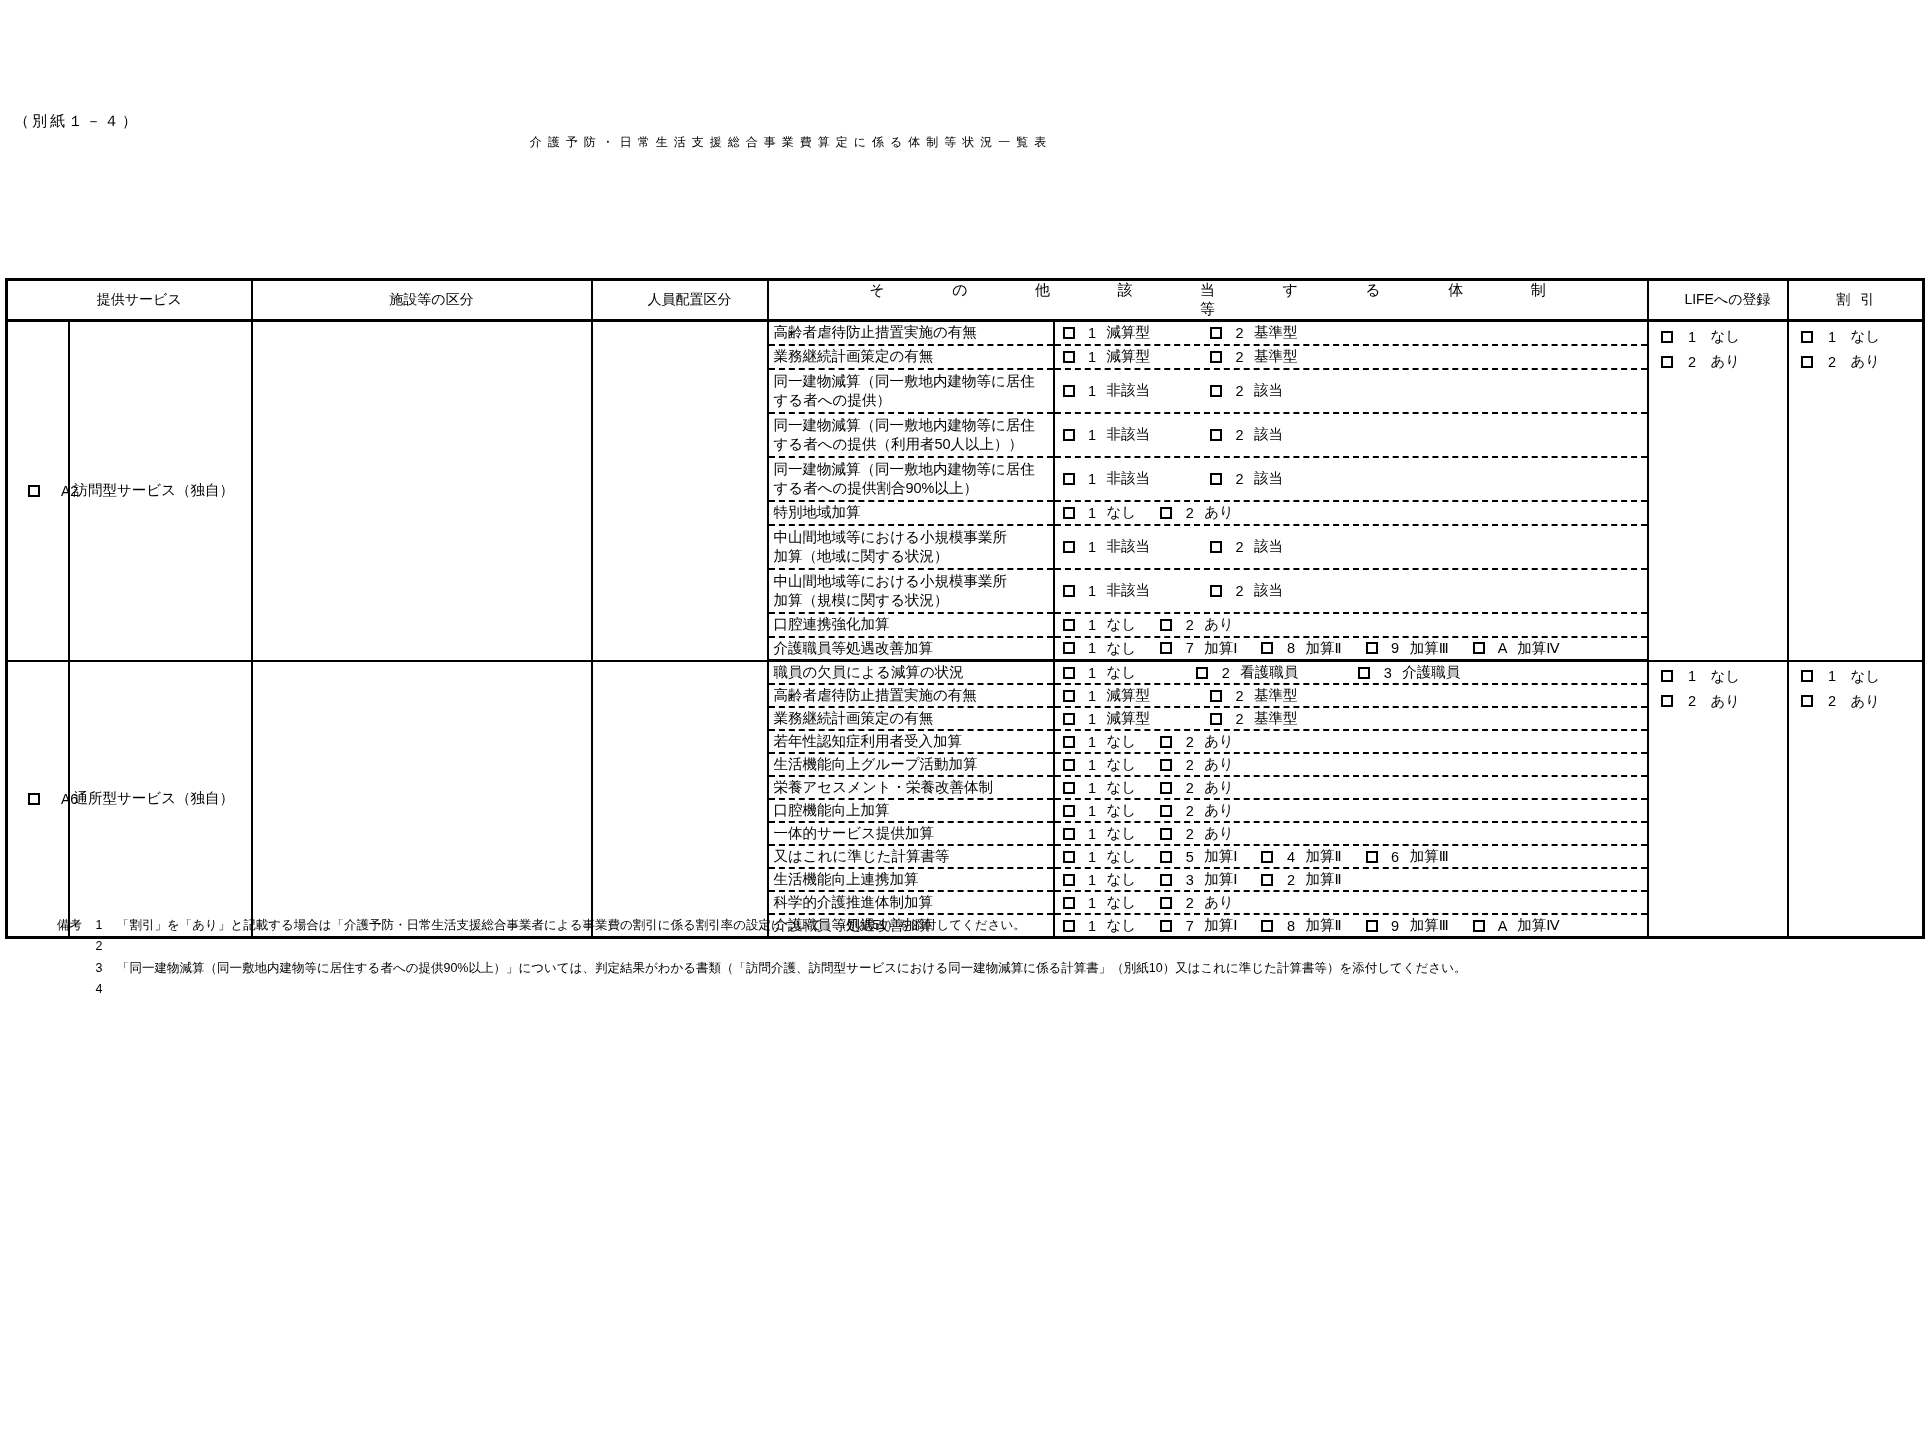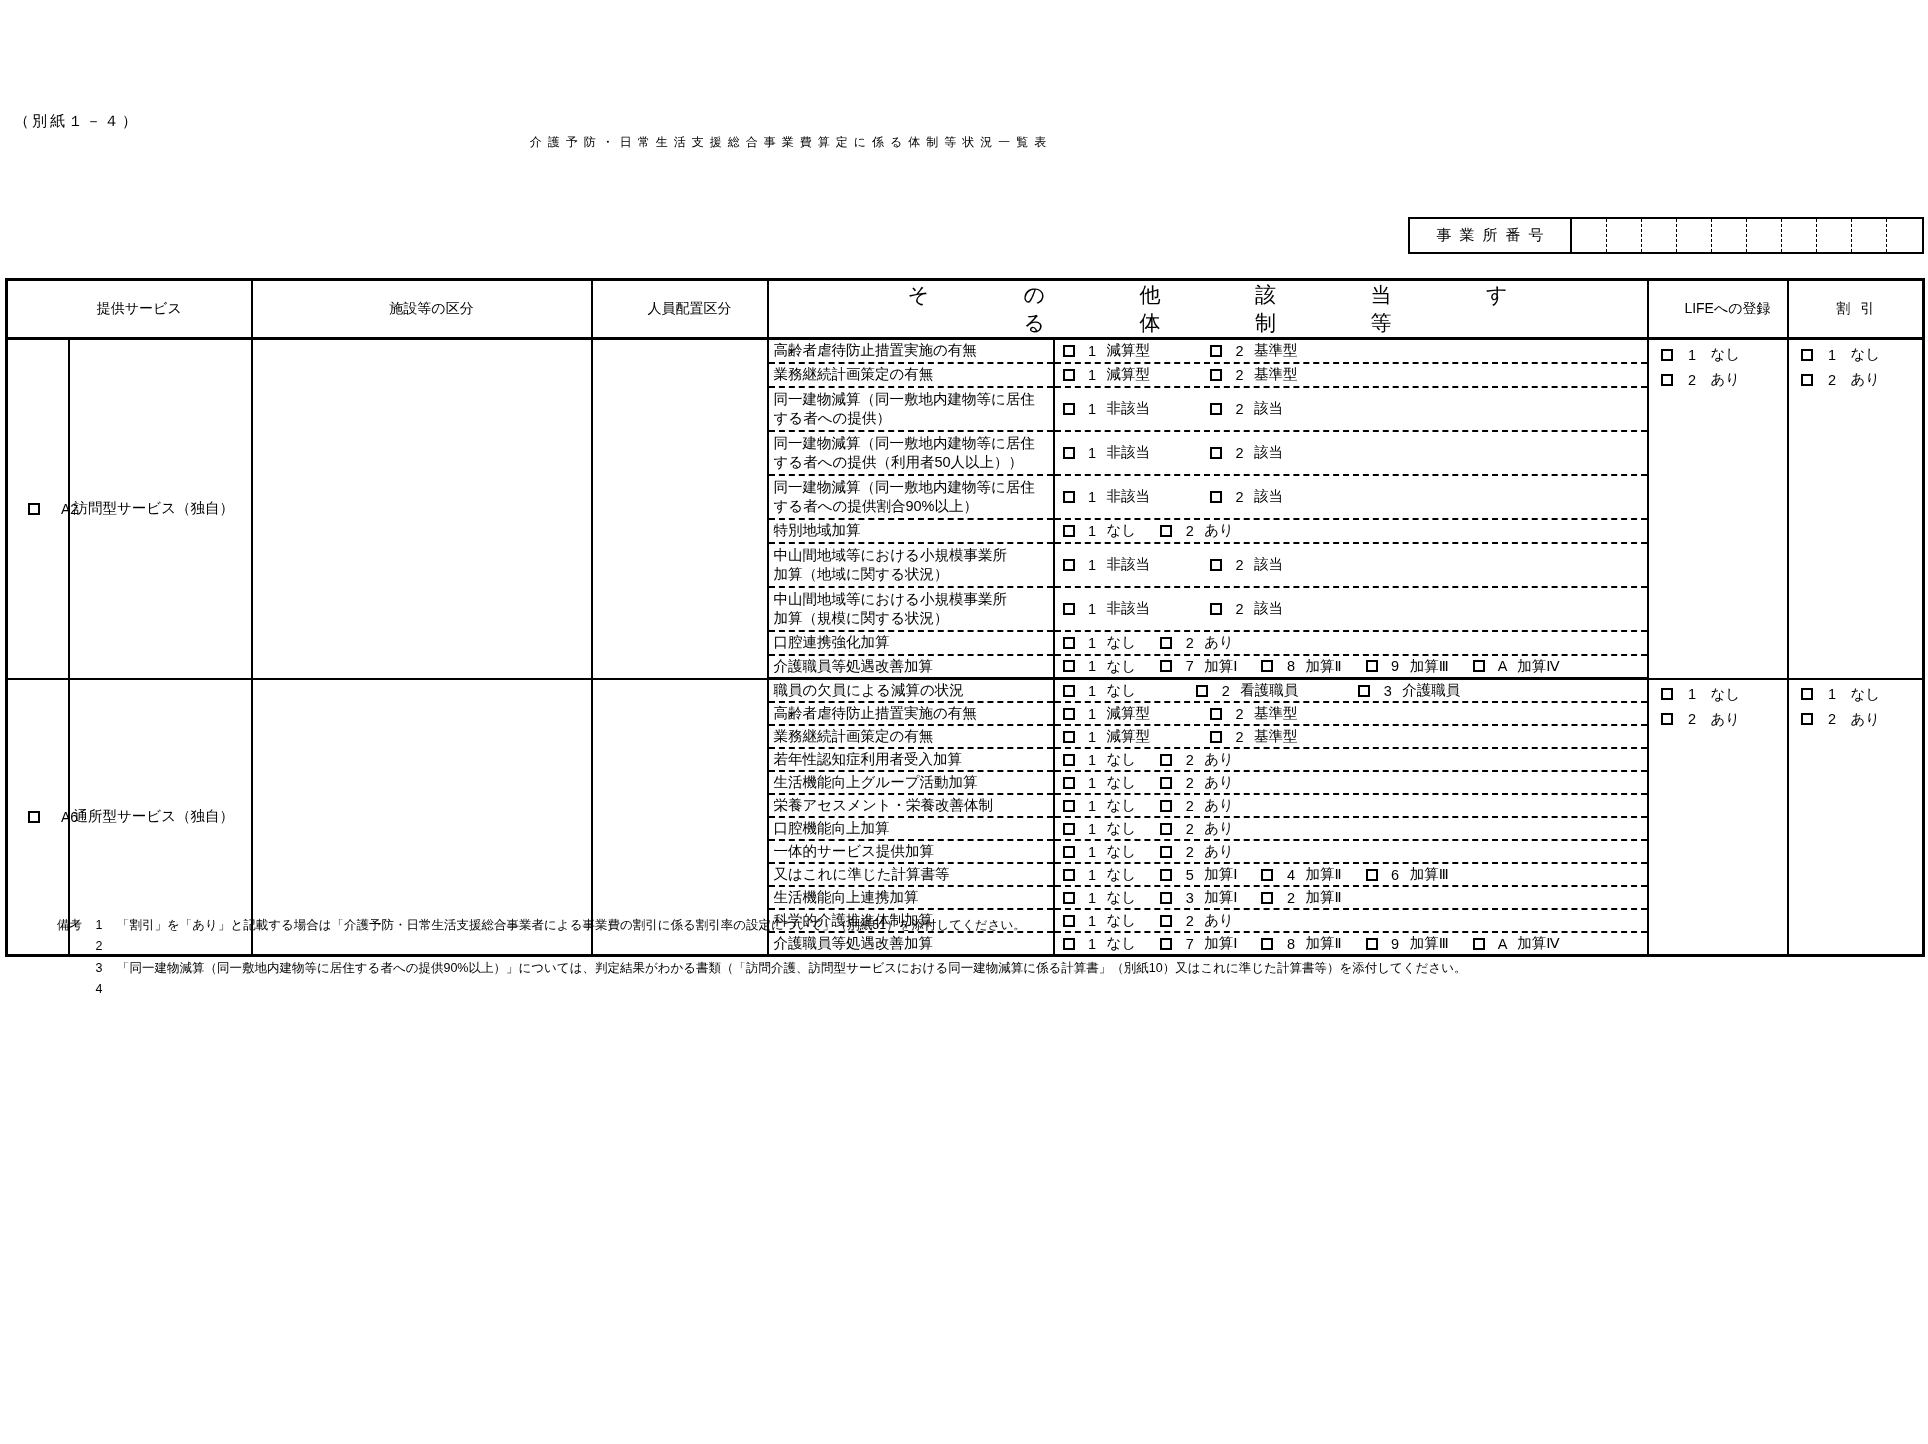--- a/index.html
+++ b/index.html
@@ -13,21 +13,21 @@
   .office-box{position:absolute;left:1408px;top:217px;height:37px;display:flex;border:2px solid #000;box-sizing:border-box;background:#fff;}
   .office-label{width:162px;display:flex;align-items:center;justify-content:center;font-size:15px;letter-spacing:8px;padding-left:8px;border-right:2px solid #000;box-sizing:border-box;}
   .office-cells{display:flex;}
   .office-cell{width:35px;border-right:1px dashed #000;box-sizing:border-box;}
   .office-cell:last-child{border-right:none;}
 
   
   table.main-table{position:absolute;left:5px;top:278px;width:1917px;border-collapse:collapse;table-layout:fixed;border:3px solid #000;}
   th,td{border:2px solid #000;padding:0;font-weight:400;}
   thead th{height:24px;font-size:14px;border-bottom:3px solid #000;padding-left:20px;}
-  .th-other{letter-spacing:4.5em;padding-left:4.5em;font-size:21px;}
+  .th-other{letter-spacing:4.5em;padding-left:4.5em;font-size:15px;}
   .th-disc{letter-spacing:10px;padding-left:10px;}
 
   tr[data-block="A2"]{height:24px;}
   tr[data-block="A2"].tall{height:44px;}
   tr[data-block="A6"]{height:22px;}
 
   .c-code{vertical-align:middle;padding-left:20px;}
   .code-wrap{display:flex;align-items:center;gap:8px;font-size:14px;}
   .c-service{vertical-align:middle;padding-left:4px;font-size:14.5px;}
   .c-item{vertical-align:middle;font-size:14.5px;line-height:19px;padding:1px 3px 1px 5px;white-space:pre-line;border-top:none;border-bottom:2px dashed #000;margin-left:14px;}
@@ -50,35 +50,20 @@
   .note-num{flex:none;width:10px;text-align:center;}
   .note-text{white-space:nowrap;}
 </style>
 </head>
 <body>
 
 <div class="page">
   <div class="doc-ref">（別紙１－４）</div>
   <div class="title">介護予防・日常生活支援総合事業費算定に係る体制等状況一覧表</div>
 
-  <div class="office-box">
-    <div class="office-label">事業所番号</div>
-    <div class="office-cells">
-        <div class="office-cell"></div>
-        <div class="office-cell"></div>
-        <div class="office-cell"></div>
-        <div class="office-cell"></div>
-        <div class="office-cell"></div>
-        <div class="office-cell"></div>
-        <div class="office-cell"></div>
-        <div class="office-cell"></div>
-        <div class="office-cell"></div>
-        <div class="office-cell"></div>
-      </div>
-  </div>
 
   <table class="main-table">
     <colgroup>
       <col style="width:62px">
         <col style="width:183px">
         <col style="width:340px">
         <col style="width:176px">
       <col style="width:286px">
         <col style="width:594px">
         <col style="width:140px">

